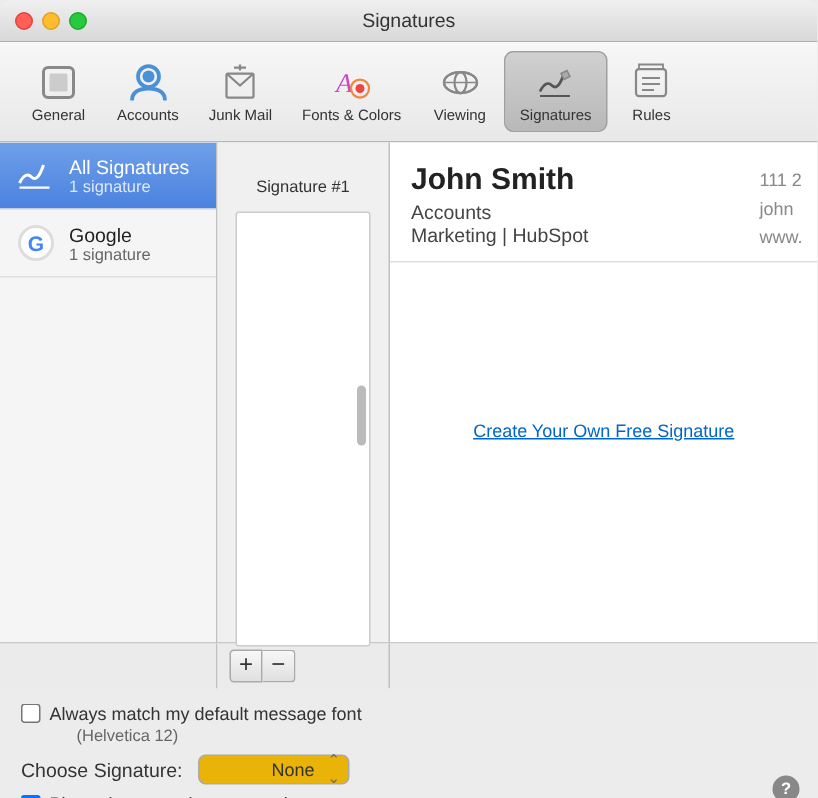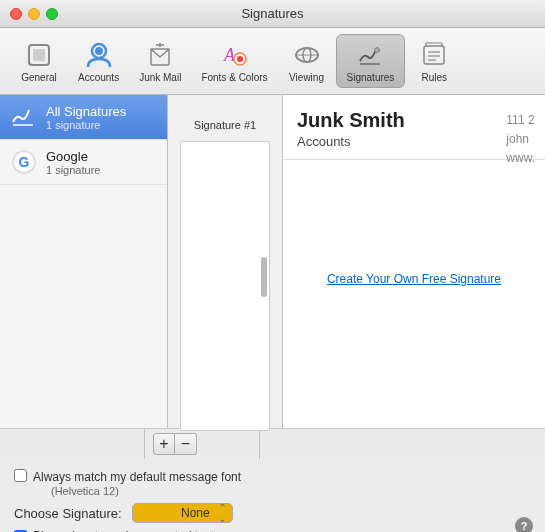--- a/index.html
+++ b/index.html
@@ -75,21 +75,21 @@
     }
     .toolbar-label {
       font-size: 10px;
       color: #333;
       margin-top: 1px;
       white-space: nowrap;
     }
 
     
     .left-panel {
-      width: 168px;
+      width: 145px;
       background: #f5f5f5;
       border-right: 1px solid #c0c0c0;
       overflow-y: auto;
       flex-shrink: 0;
     }
     .list-item {
       display: flex;
       align-items: center;
       padding: 8px 10px;
       cursor: pointer;
@@ -458,22 +458,23 @@
           <div class="sig-item">
             <div class="scrollbar-area"></div>
           </div>
         </div>
       </div>
     </div>
 
     <div class="right-panel">
       <div class="right-panel-inner">
         <div style="position:relative; padding: 14px 14px 10px 14px; border-bottom: 1px solid #ddd;">
-          <div class="sig-name">Junk Smith</div>
+          <div class="sig-name">John Smith</div>
           <div class="sig-title">Accounts</div>
+          <div class="sig-company">Marketing | HubSpot</div>
           <div class="sig-contact">
             <span>111 2</span><br>
             <span>john</span><br>
             <span>www.</span>
           </div>
         </div>
         <div style="flex:1; display:flex; align-items:flex-end; padding-bottom: 30px;">
           <a class="create-sig-link">Create Your Own Free Signature</a>
         </div>
       </div>

